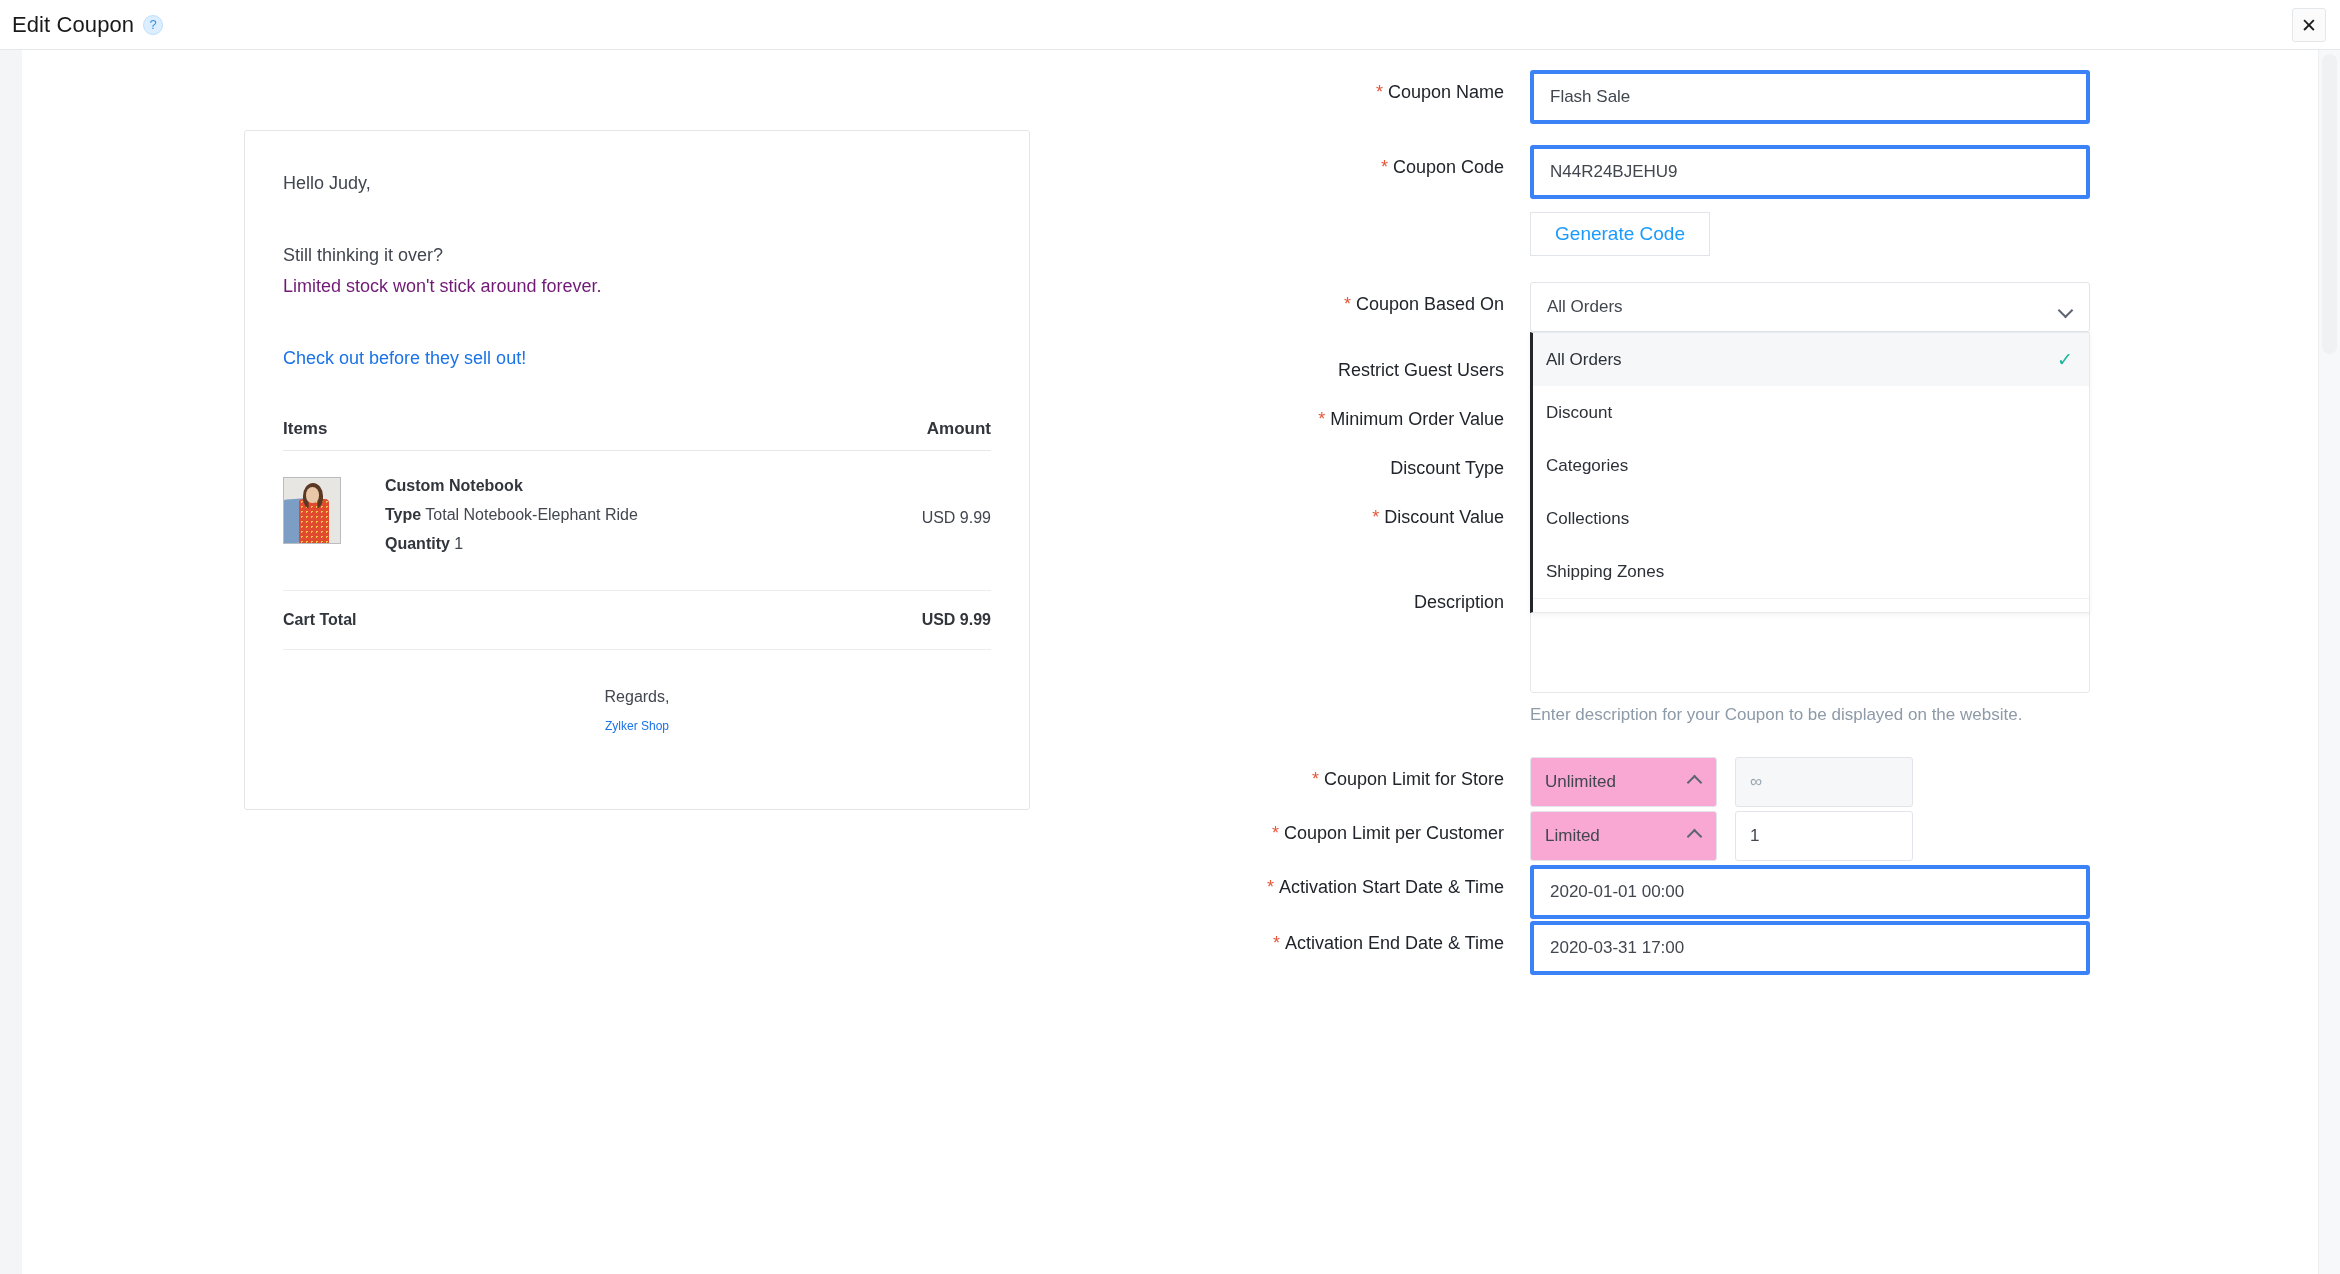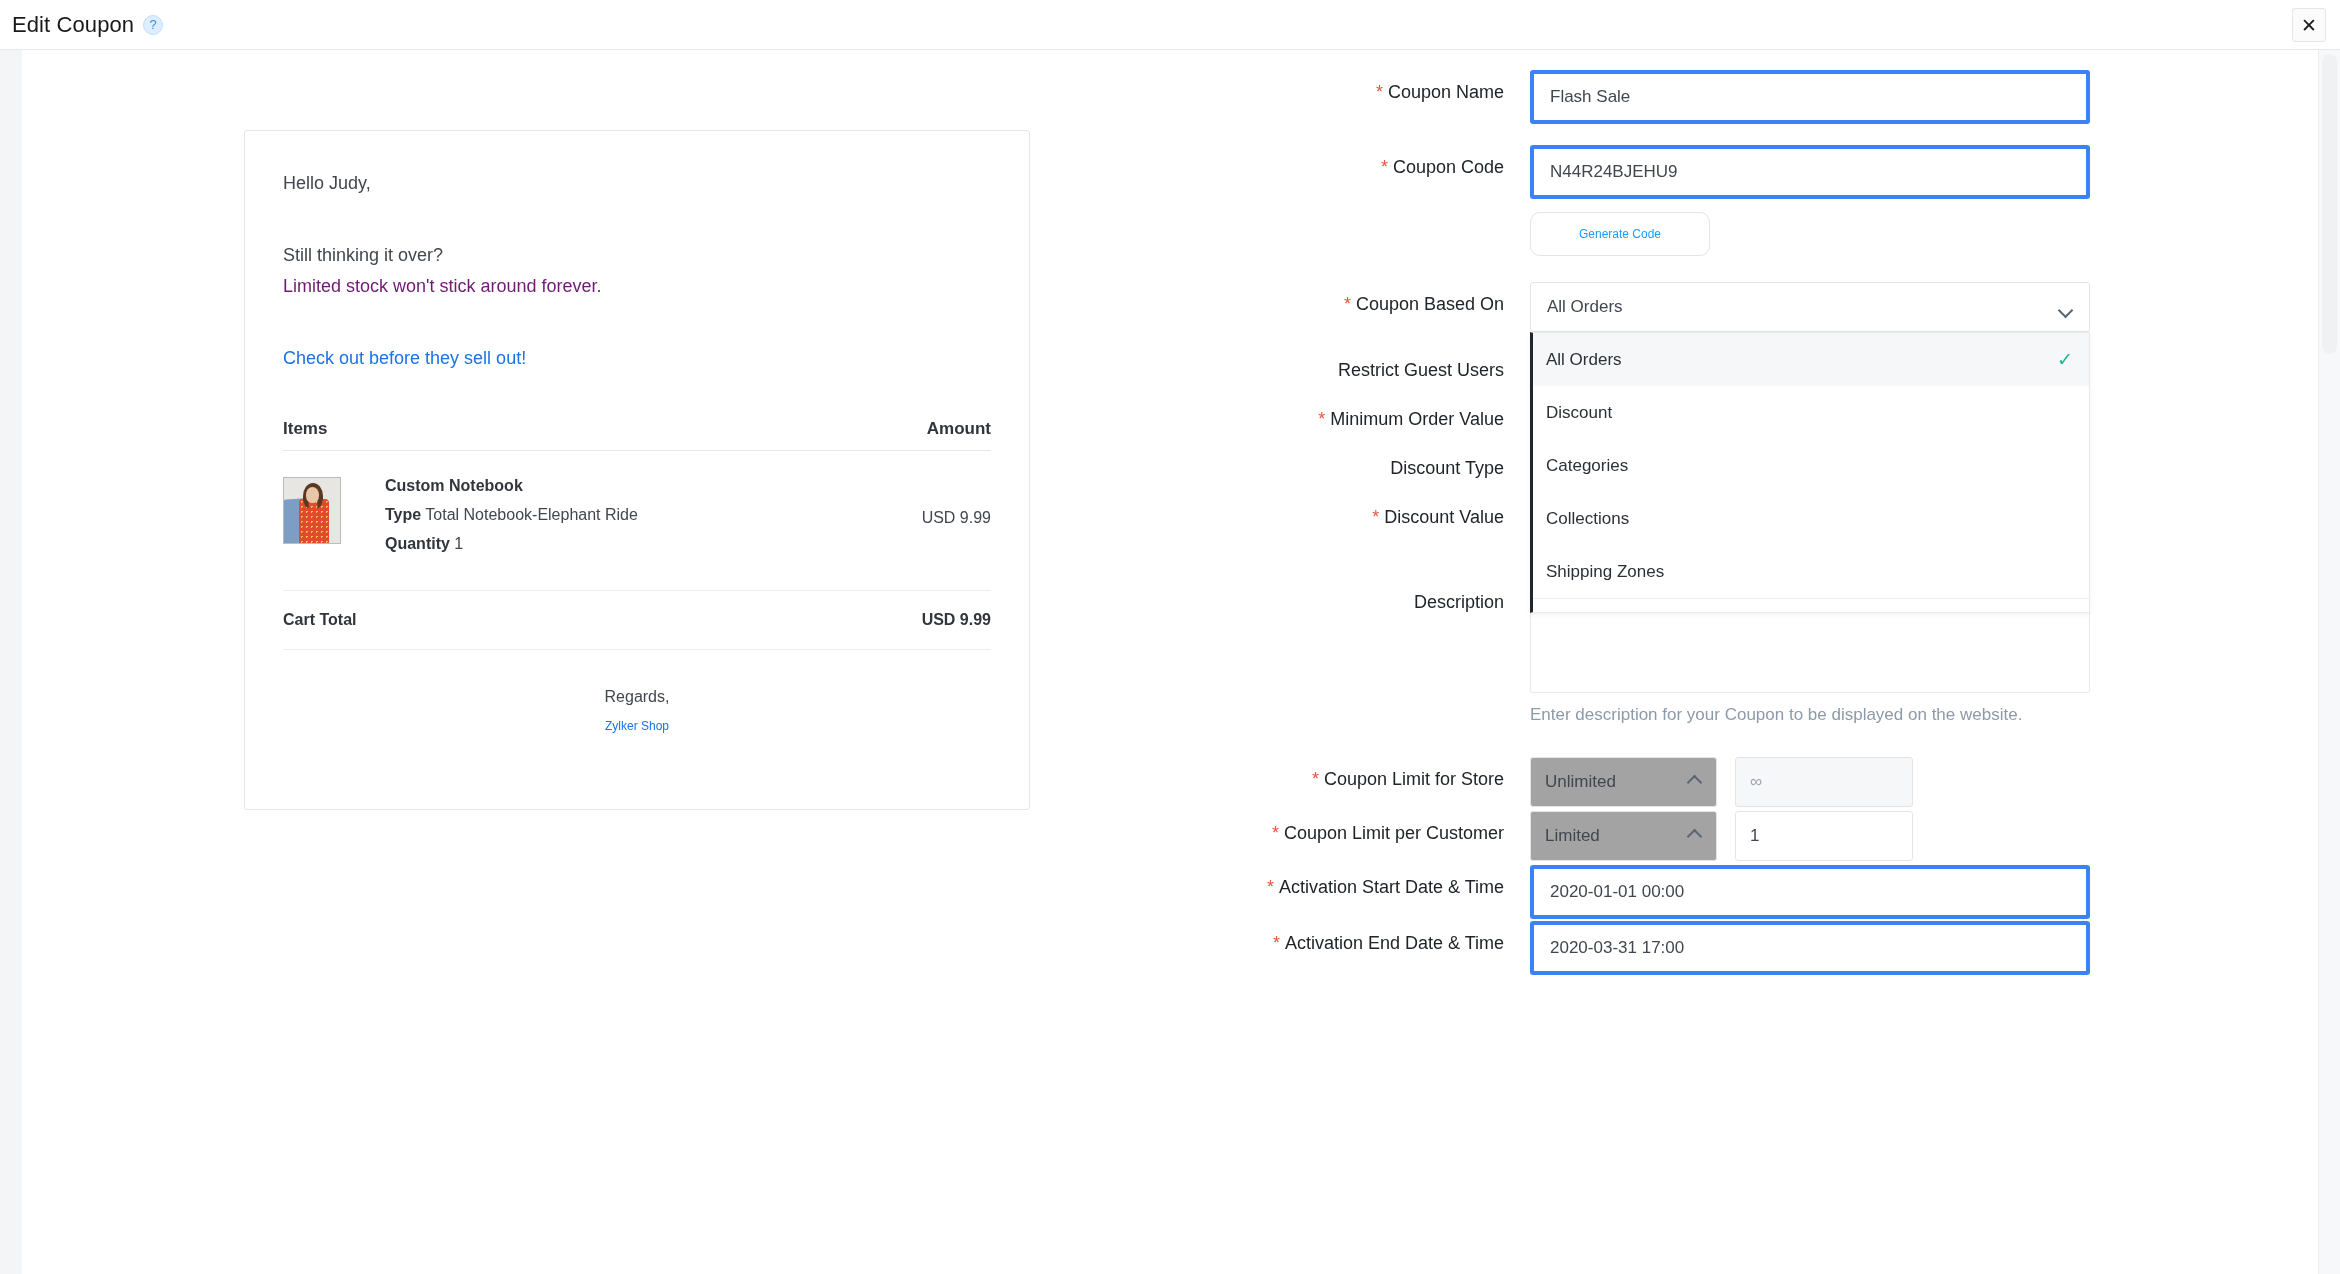--- a/index.html
+++ b/index.html
@@ -132,22 +132,22 @@
     font-size: 18px; color: #21252b; padding-top: 11px; line-height: 1.3;
   }
   .req { color: #e8553b; margin-right: 5px; font-size: 18px; }
   .fctl { flex: 1; }
   .input {
     width: 560px; height: 54px; border: 4px solid #3b82f6; border-radius: 3px;
     background: #fff; font-size: 17px; color: #41464f;
     padding: 0 16px; display: flex; align-items: center; cursor: text;
   }
   .btn-outline {
-    width: 180px; height: 44px; border: 1px solid #e1e4e8; border-radius: 10px;
-    background: #fff; color: #1a9bfc; font-size: 12px;
+    width: 180px; height: 44px; border: 1px solid #e1e4e8; border-radius: 0;
+    background: #fff; color: #1a9bfc; font-size: 19px;
     display: flex; align-items: center; justify-content: center; cursor: pointer;
   }
 
   
   .select {
     width: 560px; height: 50px; border: 1px solid #e1e4e8; border-radius: 3px;
     background: #fff; font-size: 17px; color: #41464f;
     padding: 0 16px; display: flex; align-items: center; justify-content: space-between;
     cursor: pointer;
   }
@@ -180,21 +180,21 @@
     width: 560px; height: 130px; border: 1px solid #e6e9ec; border-radius: 3px;
     background: #fff; cursor: text;
   }
   .hint {
     width: 560px; font-size: 17px; color: #8d9aa8; line-height: 1.42;
     margin-top: 10px;
   }
   .split { display: flex; gap: 18px; }
   .select-sm {
     width: 187px; height: 50px; border: 1px solid #e1e4e8; border-radius: 3px;
-    background:#a3a3a3; font-size: 17px; color:#41464f;
+    background:#f9a8d4; font-size: 17px; color:#41464f;
     padding: 0 14px; display:flex; align-items:center; justify-content:space-between;
     cursor:pointer;
   }
   .input-sm {
     width: 178px; height: 50px; border: 1px solid #e1e4e8; border-radius: 3px;
     background:#fff; font-size: 17px; color:#41464f;
     padding: 0 14px; display:flex; align-items:center; cursor:text;
   }
   .input-sm.readonly { background:#f5f7f9; color:#9aa6b1; }
   .spacer-field { width: 560px; height: 54px; }

